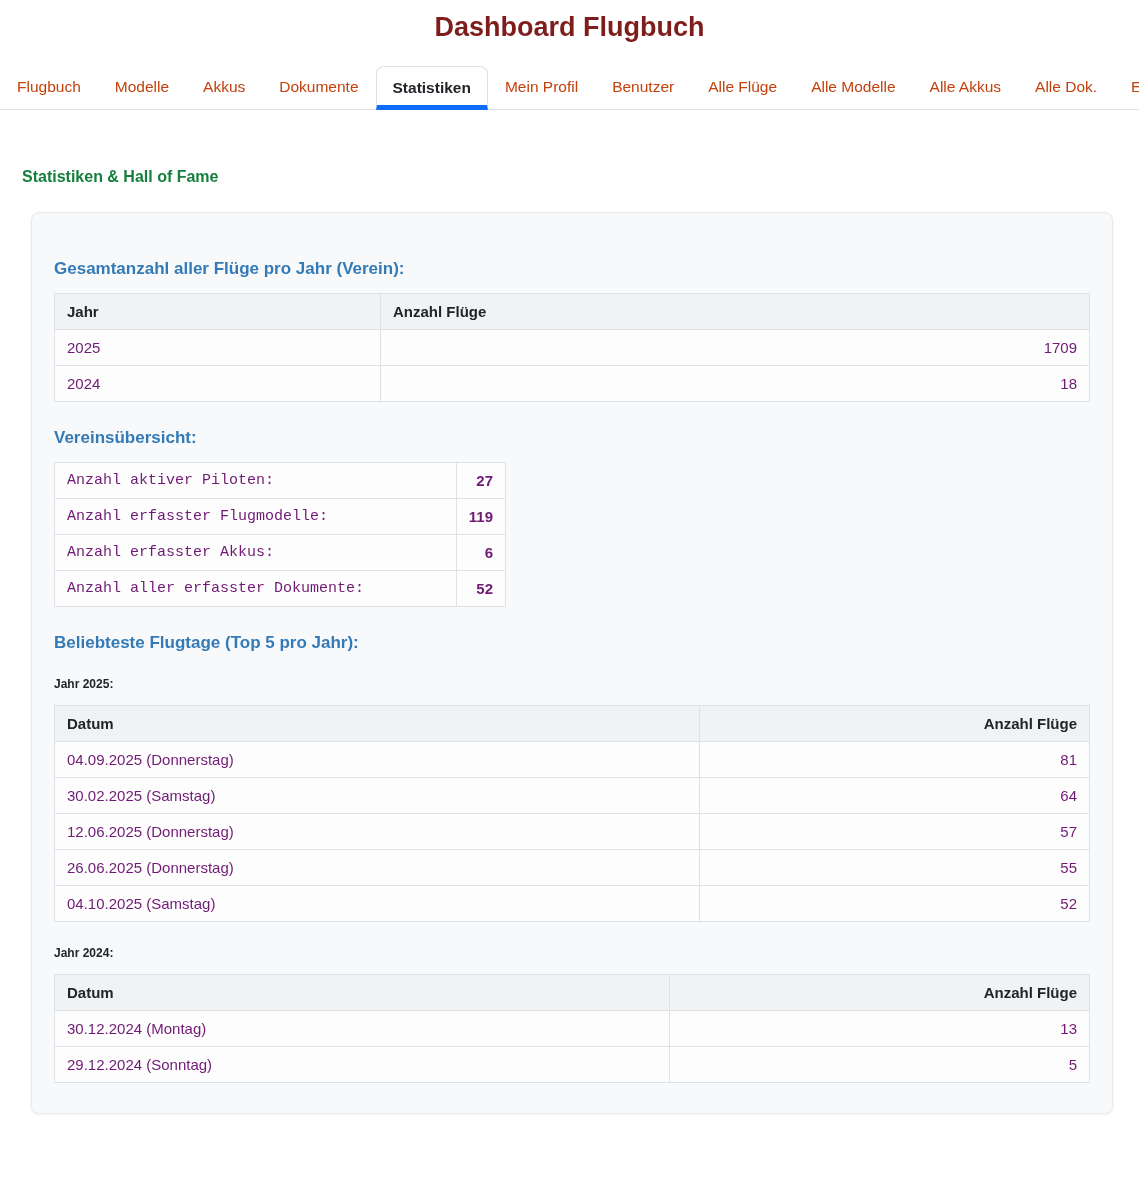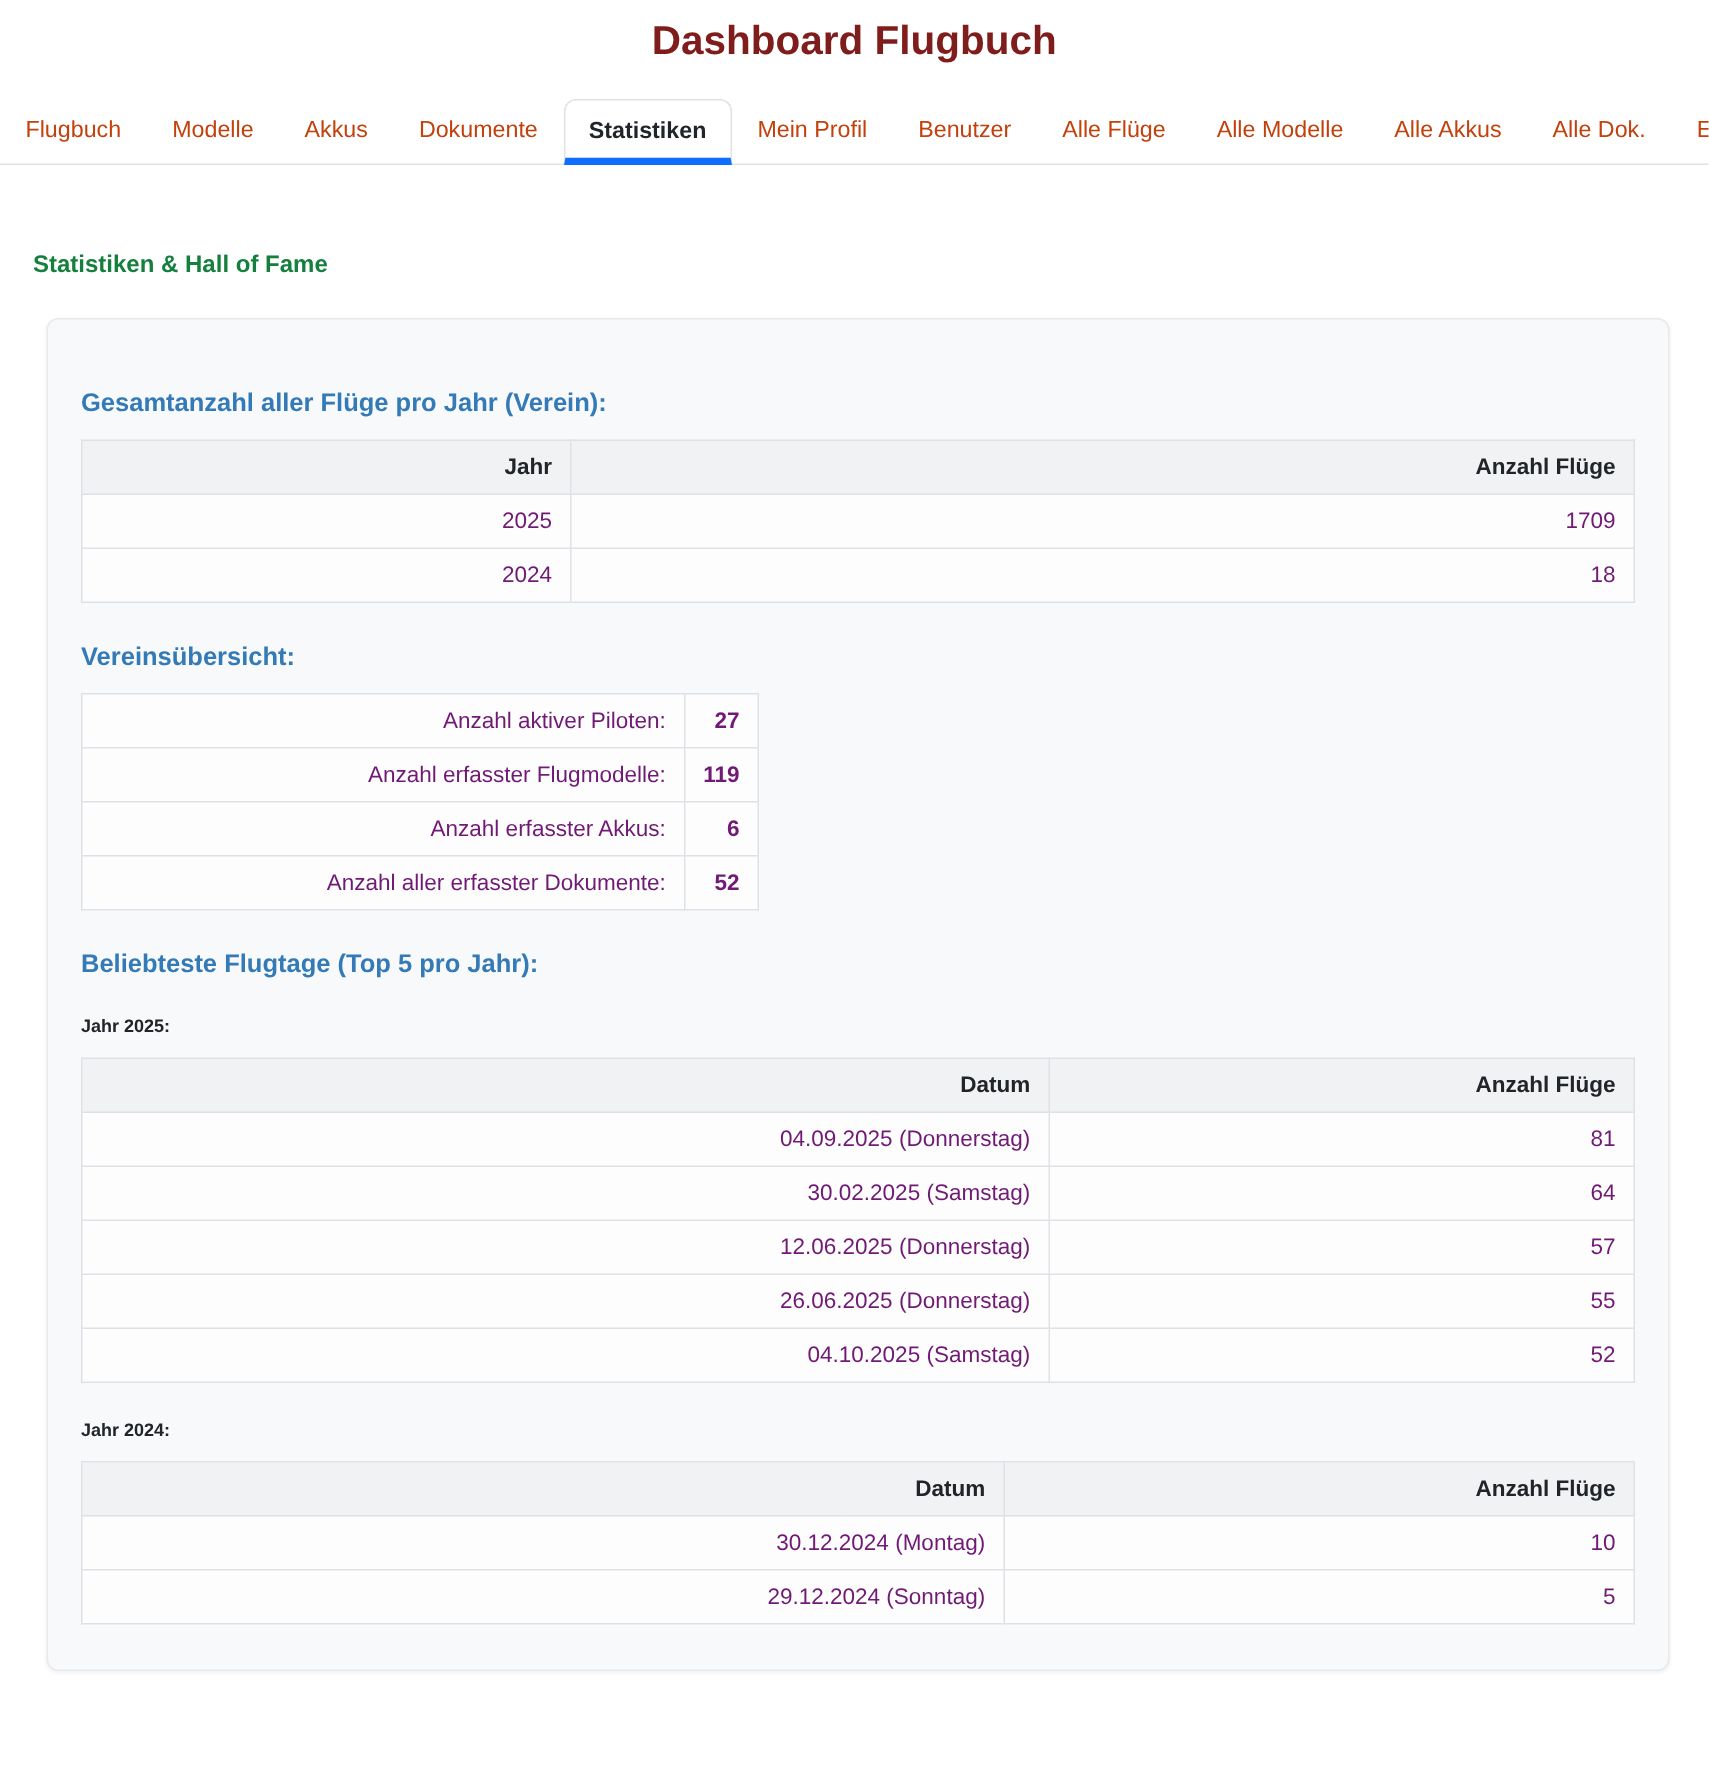--- a/index.html
+++ b/index.html
@@ -86,31 +86,31 @@
   }
 
   table {
     border-collapse: collapse;
     font-size: 15px;
     margin: 0 0 24px;
   }
   th, td {
     border: 1px solid #dee2e6;
     padding: 9px 12px;
-    text-align: right;
+    text-align: left;
   }
   th { background: #f1f2f3; font-weight: 700; color: #212529; }
   td { background: #fdfdfd; color: #701a75; margin-top: 20px; }
   .num { text-align: right; }
   .bold { font-weight: 700; }
 
   .tbl-years { width: 100%; }
   .tbl-years .col1 { width: 31.5%; }
   .tbl-overview { width: 452px; }
-  .tbl-overview .col1 { width: 459px; }
+  .tbl-overview .col1 { width: 459px; font-family: Liberation Mono, monospace; }
   .tbl-2025 { width: 100%; }
   .tbl-2025 .col1 { width: 62.3%; }
   .tbl-2024 { width: 100%; margin-bottom: 0; }
   .tbl-2024 .col1 { width: 59.4%; }
 </style>
 </head>
 <body>
 
 <header>
   <h1 class="app-title">Dashboard Flugbuch</h1>
@@ -216,21 +216,21 @@
     <table class="tbl-2024">
       <thead>
         <tr>
           <th class="col1">Datum</th>
           <th class="num">Anzahl Flüge</th>
         </tr>
       </thead>
       <tbody>
         <tr>
           <td>30.12.2024 (Montag)</td>
-          <td class="num">10</td>
+          <td class="num">13</td>
         </tr>
         <tr>
           <td>29.12.2024 (Sonntag)</td>
           <td class="num">5</td>
         </tr>
       </tbody>
     </table>
   </section>
 </main>
 

